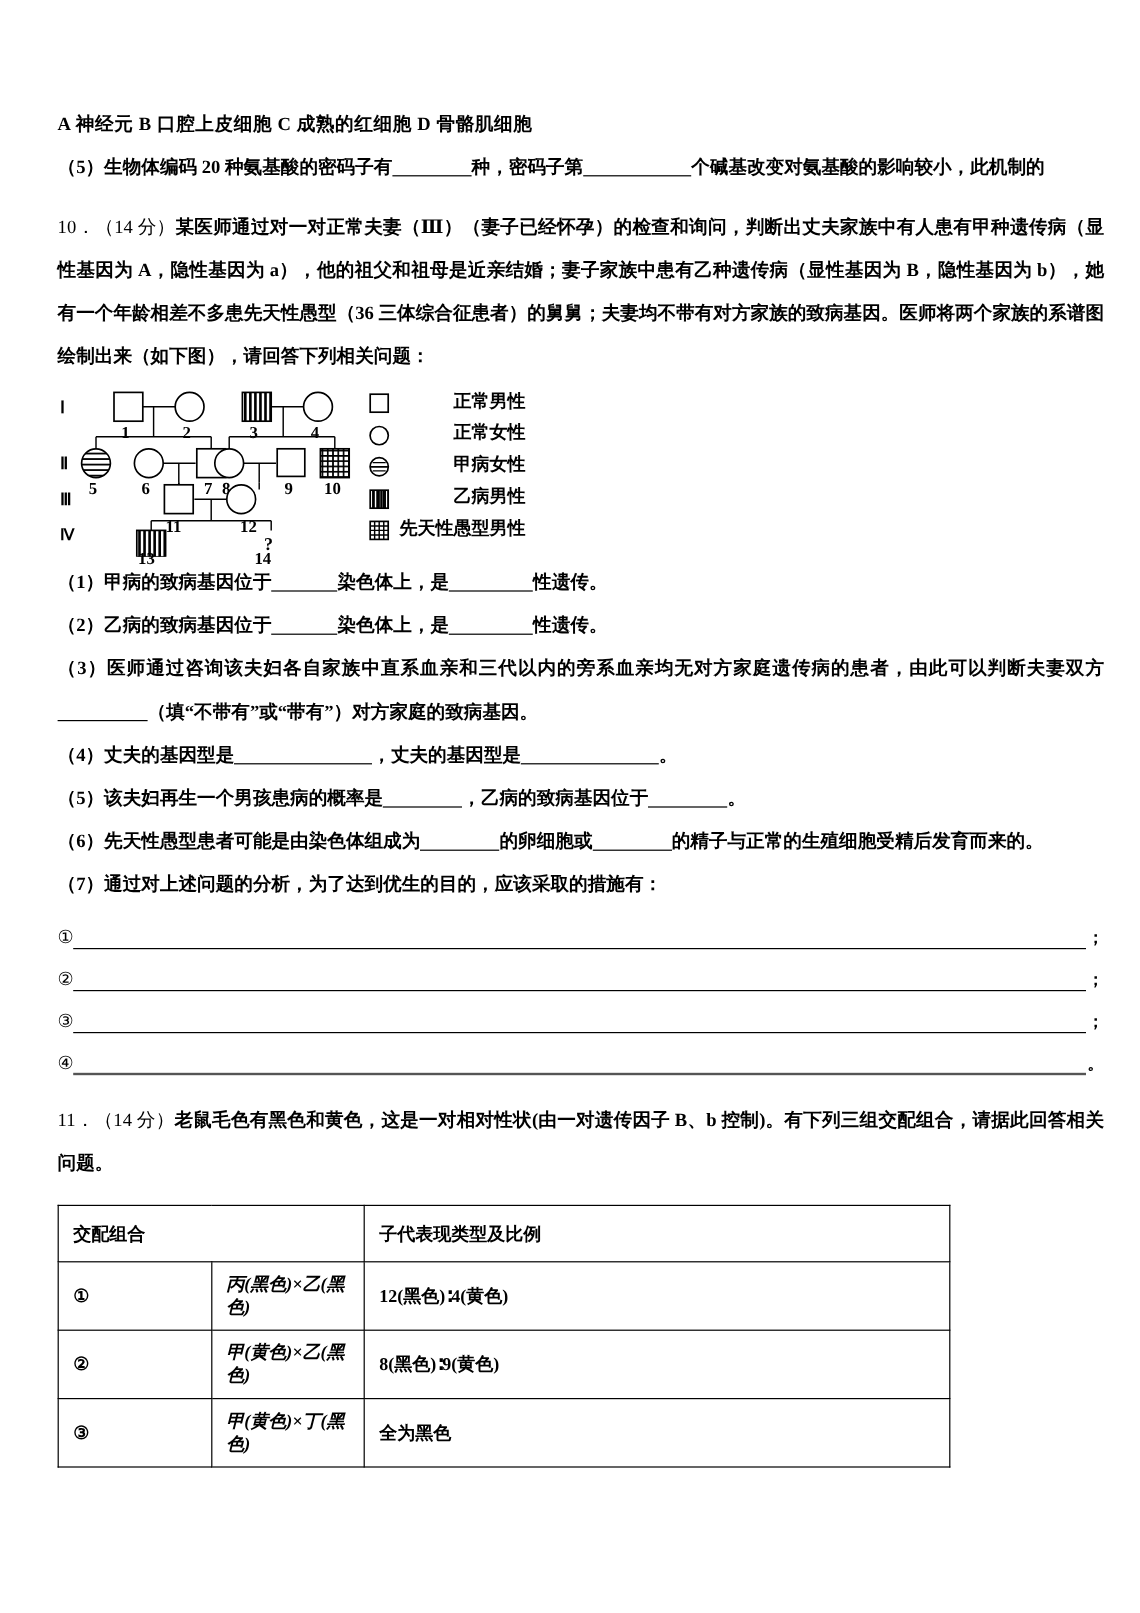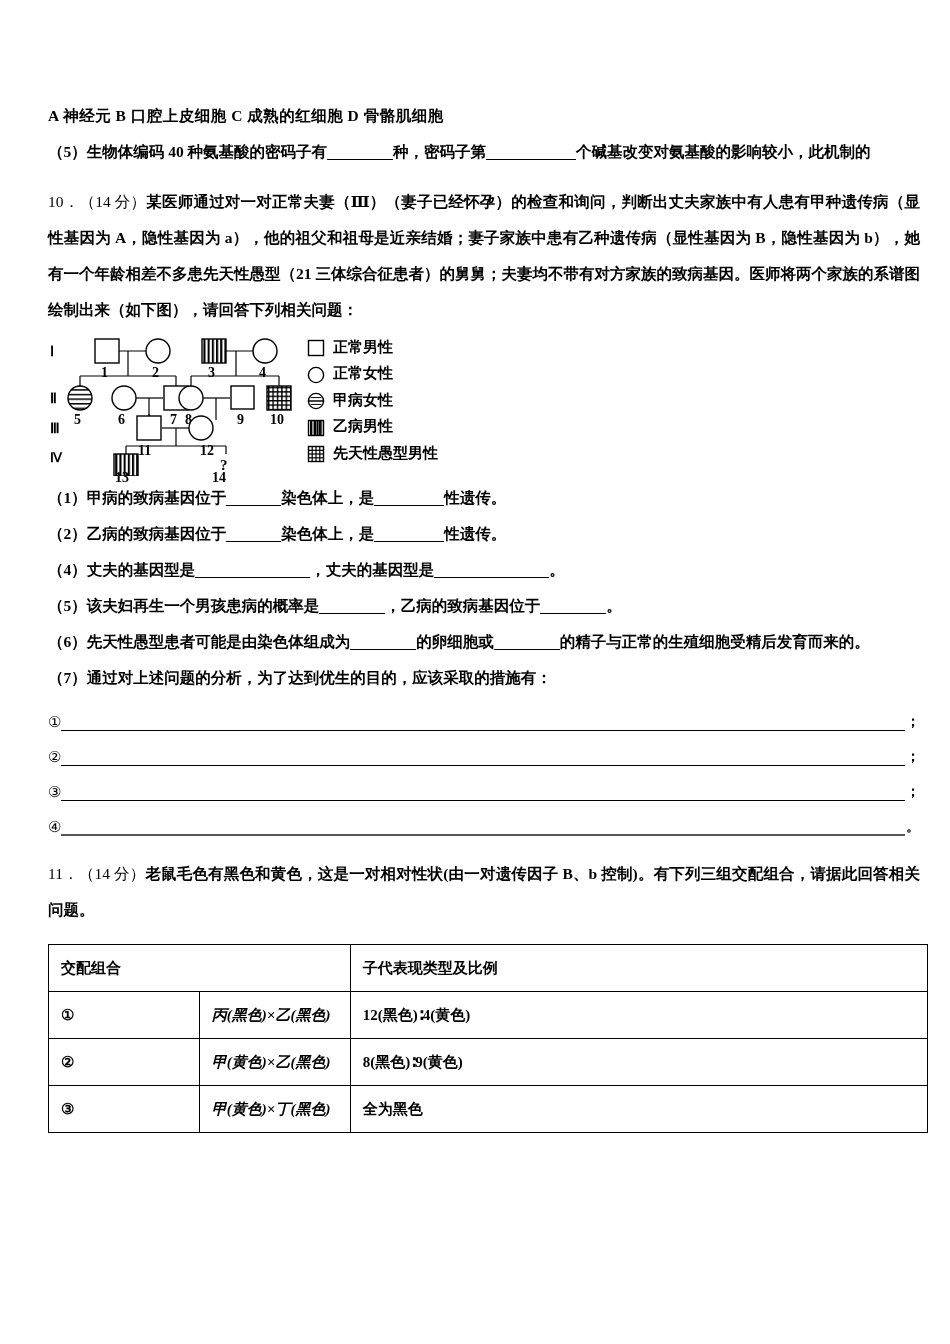--- a/index.html
+++ b/index.html
@@ -17,21 +17,21 @@
   }
   .page {
     position: relative;
     width: 950px;
     height: 1344px;
     padding: 0;
   }
   .content {
     position: absolute;
     left: 48px;
-    top: 98px;
+    top: 86px;
     width: 872px;
   }
 
   
   .ln {
     font-size: 15.5px;
     line-height: 36px;
     font-weight: bold;
     letter-spacing: 0.2px;
     white-space: nowrap;
@@ -78,20 +78,21 @@
   }
   .legend {
     position: absolute;
     left: 258px;
     top: 0px;
   }
   .legrow {
     display: flex;
     align-items: center;
     height: 26.5px;
+    justify-content: space-between;
   }
   .legtxt {
     font-size: 15px;
     font-weight: bold;
     margin-left: 7px;
     line-height: 1;
   }
   .legsym {
     width: 20px;
     height: 20px;
@@ -124,21 +125,21 @@
   .ansend {
     font-size: 14px;
     padding-bottom: 2px;
     width: 14px;
     text-align: left;
   }
 
   
   table.cross {
     border-collapse: collapse;
-    width: 880px;
+    width: 744px;
     margin-top: 16px;
     table-layout: fixed;
   }
   table.cross td {
     border: 1.2px solid #000;
     font-size: 15px;
     font-weight: bold;
     padding: 9px 10px 9px 12px;
     height: 28px;
     vertical-align: middle;
@@ -151,25 +152,25 @@
 </style>
 </head>
 <body>
 
 <div class="page">
   <div class="content">
 
     <div class="ln optline">A 神经元  B 口腔上皮细胞    C 成熟的红细胞    D 骨骼肌细胞</div>
 
     <div class="para">
-      <span>（5）生物体编码 40 种氨基酸的密码子有</span><span class="blank b66"></span><span>种，密码子第</span><span class="blank b90"></span><span>个碱基改变对氨基酸的影响较小，此机制的</span>
+      <span>（5）生物体编码 20 种氨基酸的密码子有</span><span class="blank b66"></span><span>种，密码子第</span><span class="blank b90"></span><span>个碱基改变对氨基酸的影响较小，此机制的</span>
     </div>
 
     <div class="para" style="margin-top:14px;">
-      <span class="qnum">10．</span><span class="qnum">（14 分）</span><span>某医师通过对一对正常夫妻（Ⅲ）（妻子已经怀孕）的检查和询问，判断出丈夫家族中有人患有甲种遗传病（显性基因为 A，隐性基因为 a），他的祖父和祖母是近亲结婚；妻子家族中患有乙种遗传病（显性基因为 B，隐性基因为 b），她有一个年龄相差不多患先天性愚型（21 三体综合征患者）的舅舅；夫妻均不带有对方家族的致病基因。医师将两个家族的系谱图绘制出来（如下图），请回答下列相关问题：</span>
+      <span class="qnum">10．</span><span class="qnum">（14 分）</span><span>某医师通过对一对正常夫妻（Ⅲ）（妻子已经怀孕）的检查和询问，判断出丈夫家族中有人患有甲种遗传病（显性基因为 A，隐性基因为 a），他的祖父和祖母是近亲结婚；妻子家族中患有乙种遗传病（显性基因为 B，隐性基因为 b），她有一个年龄相差不多患先天性愚型（36 三体综合征患者）的舅舅；夫妻均不带有对方家族的致病基因。医师将两个家族的系谱图绘制出来（如下图），请回答下列相关问题：</span>
     </div>
 
     <div class="figure">
       <svg class="ped" width="250" height="142" viewBox="0 0 250 142">
         <defs>
           <pattern id="vstripe" width="4.2" height="4" patternUnits="userSpaceOnUse">
             <rect width="4.2" height="4" fill="#fff"></rect>
             <rect width="2.1" height="4" fill="#000"></rect>
           </pattern>
           <pattern id="hstripe" width="4" height="4.6" patternUnits="userSpaceOnUse">
@@ -326,20 +327,23 @@
       </div>
     </div>
 
     <div class="para">
       <span>（1）甲病的致病基因位于</span><span class="blank b55"></span><span>染色体上，是</span><span class="blank b70"></span><span>性遗传。</span>
     </div>
     <div class="para">
       <span>（2）乙病的致病基因位于</span><span class="blank b55"></span><span>染色体上，是</span><span class="blank b70"></span><span>性遗传。</span>
     </div>
     <div class="para">
+      <span>（3）医师通过咨询该夫妇各自家族中直系血亲和三代以内的旁系血亲均无对方家庭遗传病的患者，由此可以判断夫妻双方</span><span class="blank b75"></span><span>（填“不带有”或“带有”）对方家庭的致病基因。</span>
+    </div>
+    <div class="para">
       <span>（4）丈夫的基因型是</span><span class="blank b115"></span><span>，丈夫的基因型是</span><span class="blank b115"></span><span>。</span>
     </div>
     <div class="para">
       <span>（5）该夫妇再生一个男孩患病的概率是</span><span class="blank b66"></span><span>，乙病的致病基因位于</span><span class="blank b66"></span><span>。</span>
     </div>
     <div class="para">
       <span>（6）先天性愚型患者可能是由染色体组成为</span><span class="blank b66"></span><span>的卵细胞或</span><span class="blank b66"></span><span>的精子与正常的生殖细胞受精后发育而来的。</span>
     </div>
     <div class="para">
       <span>（7）通过对上述问题的分析，为了达到优生的目的，应该采取的措施有：</span>

